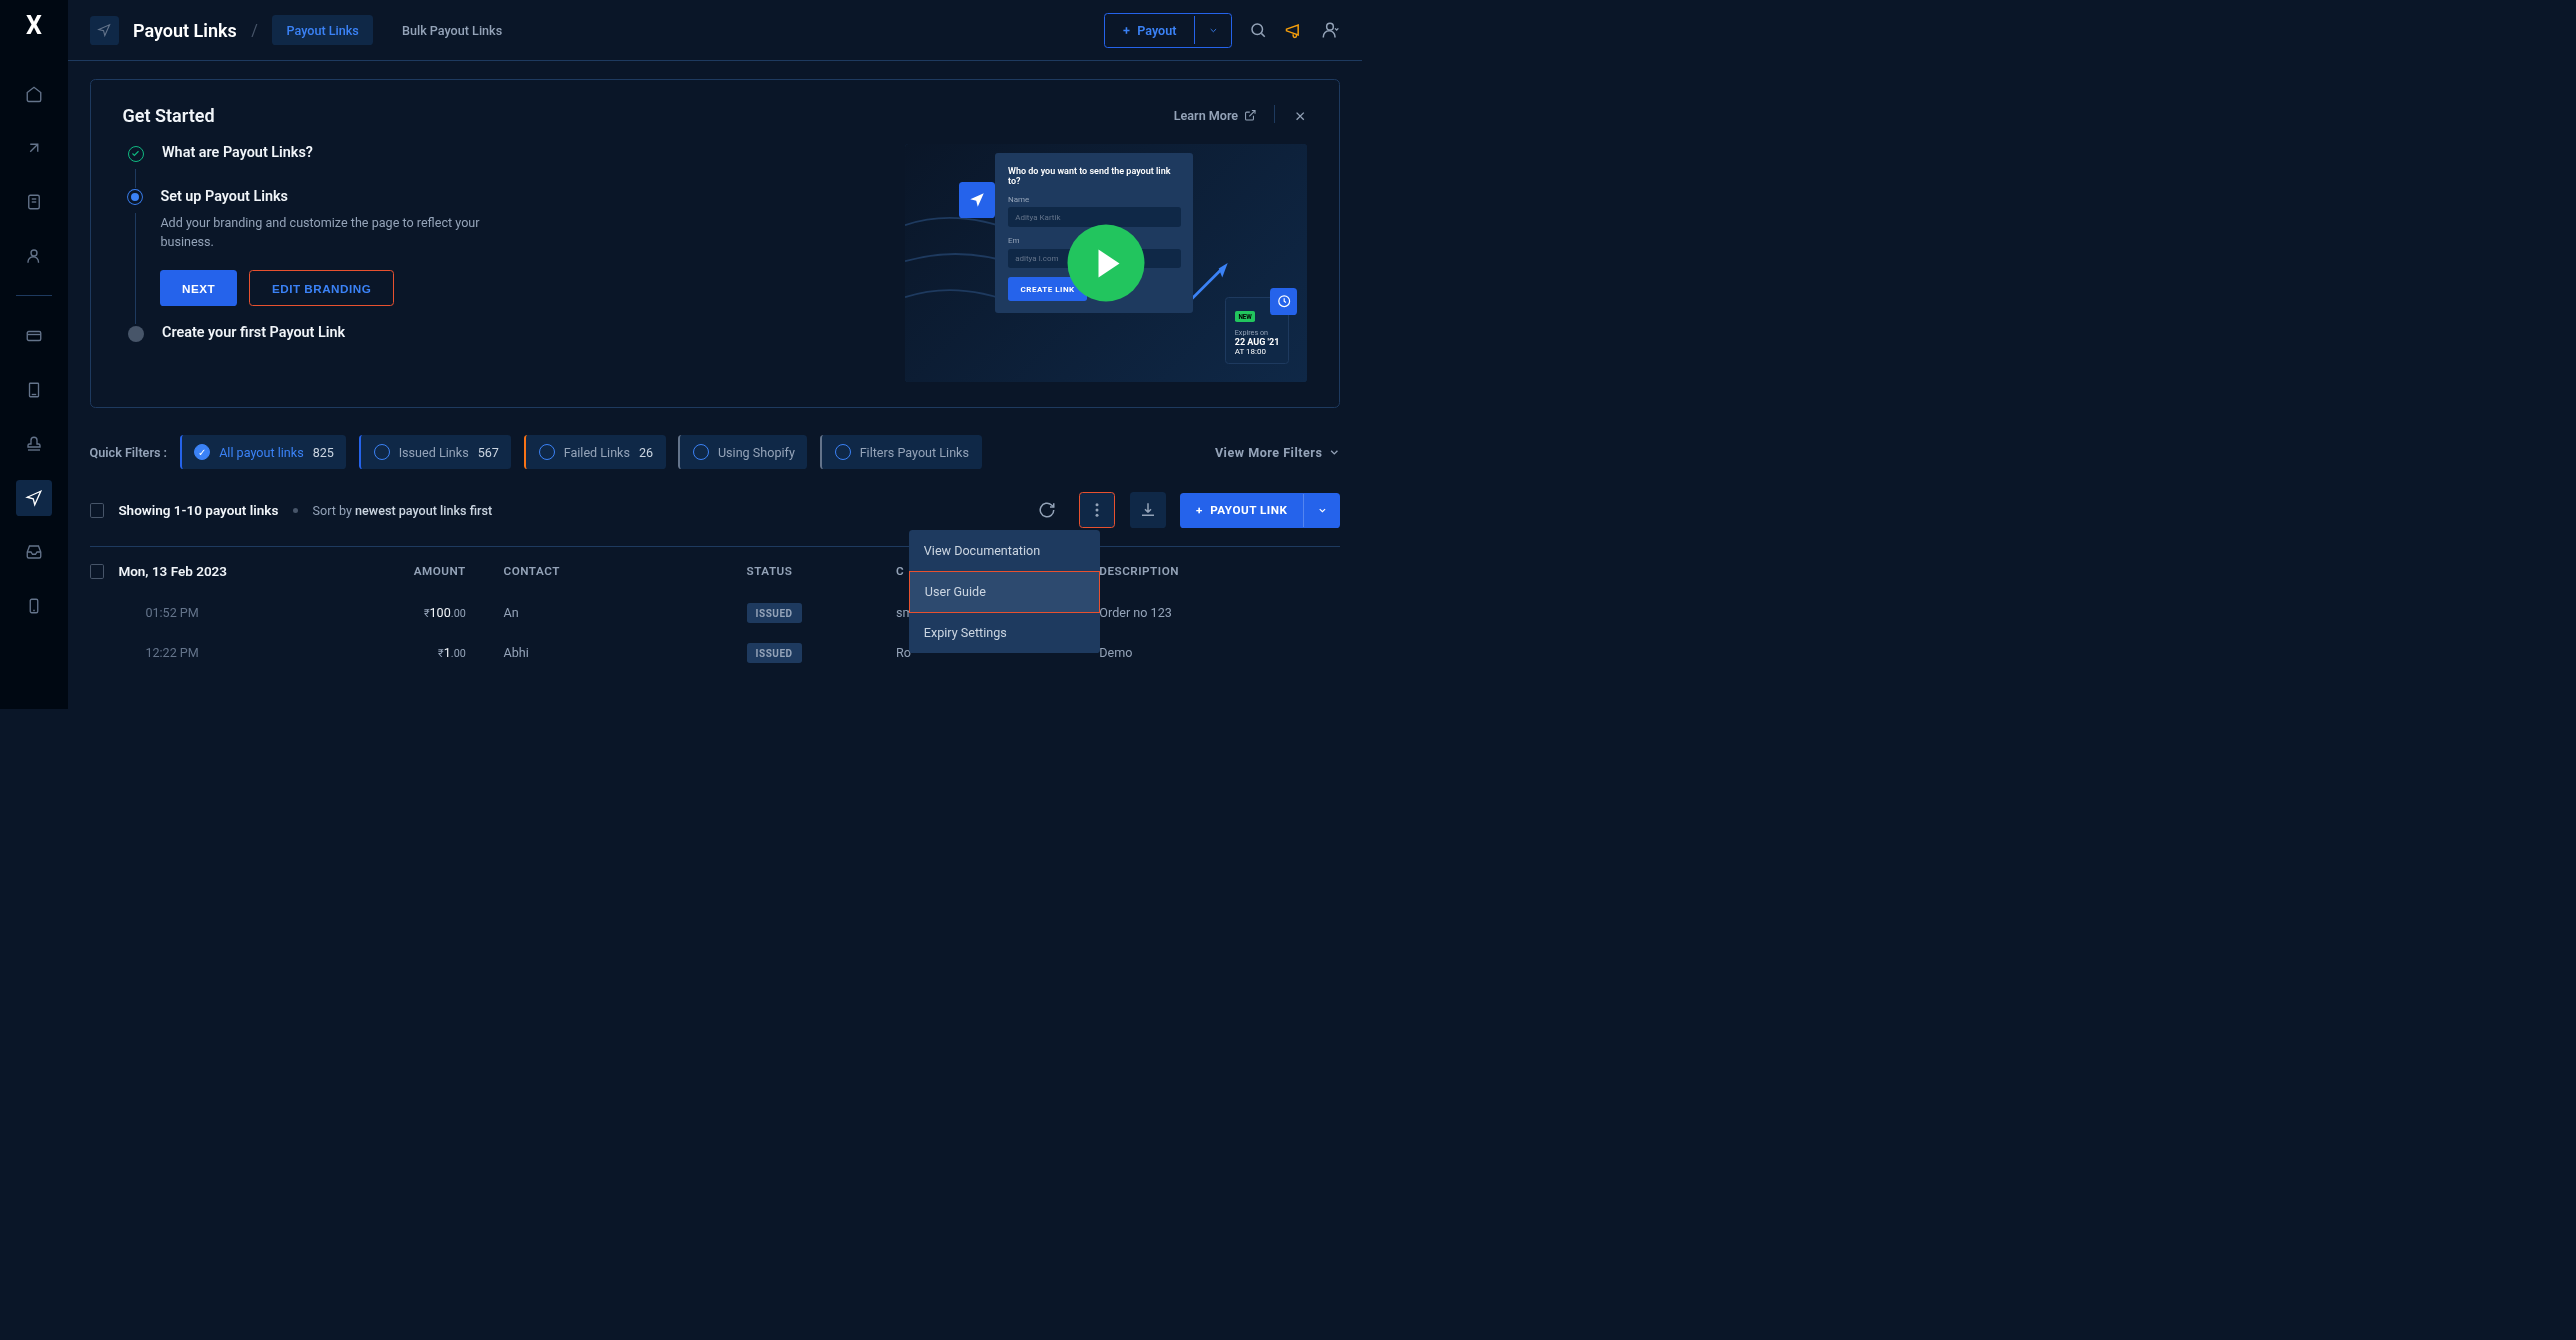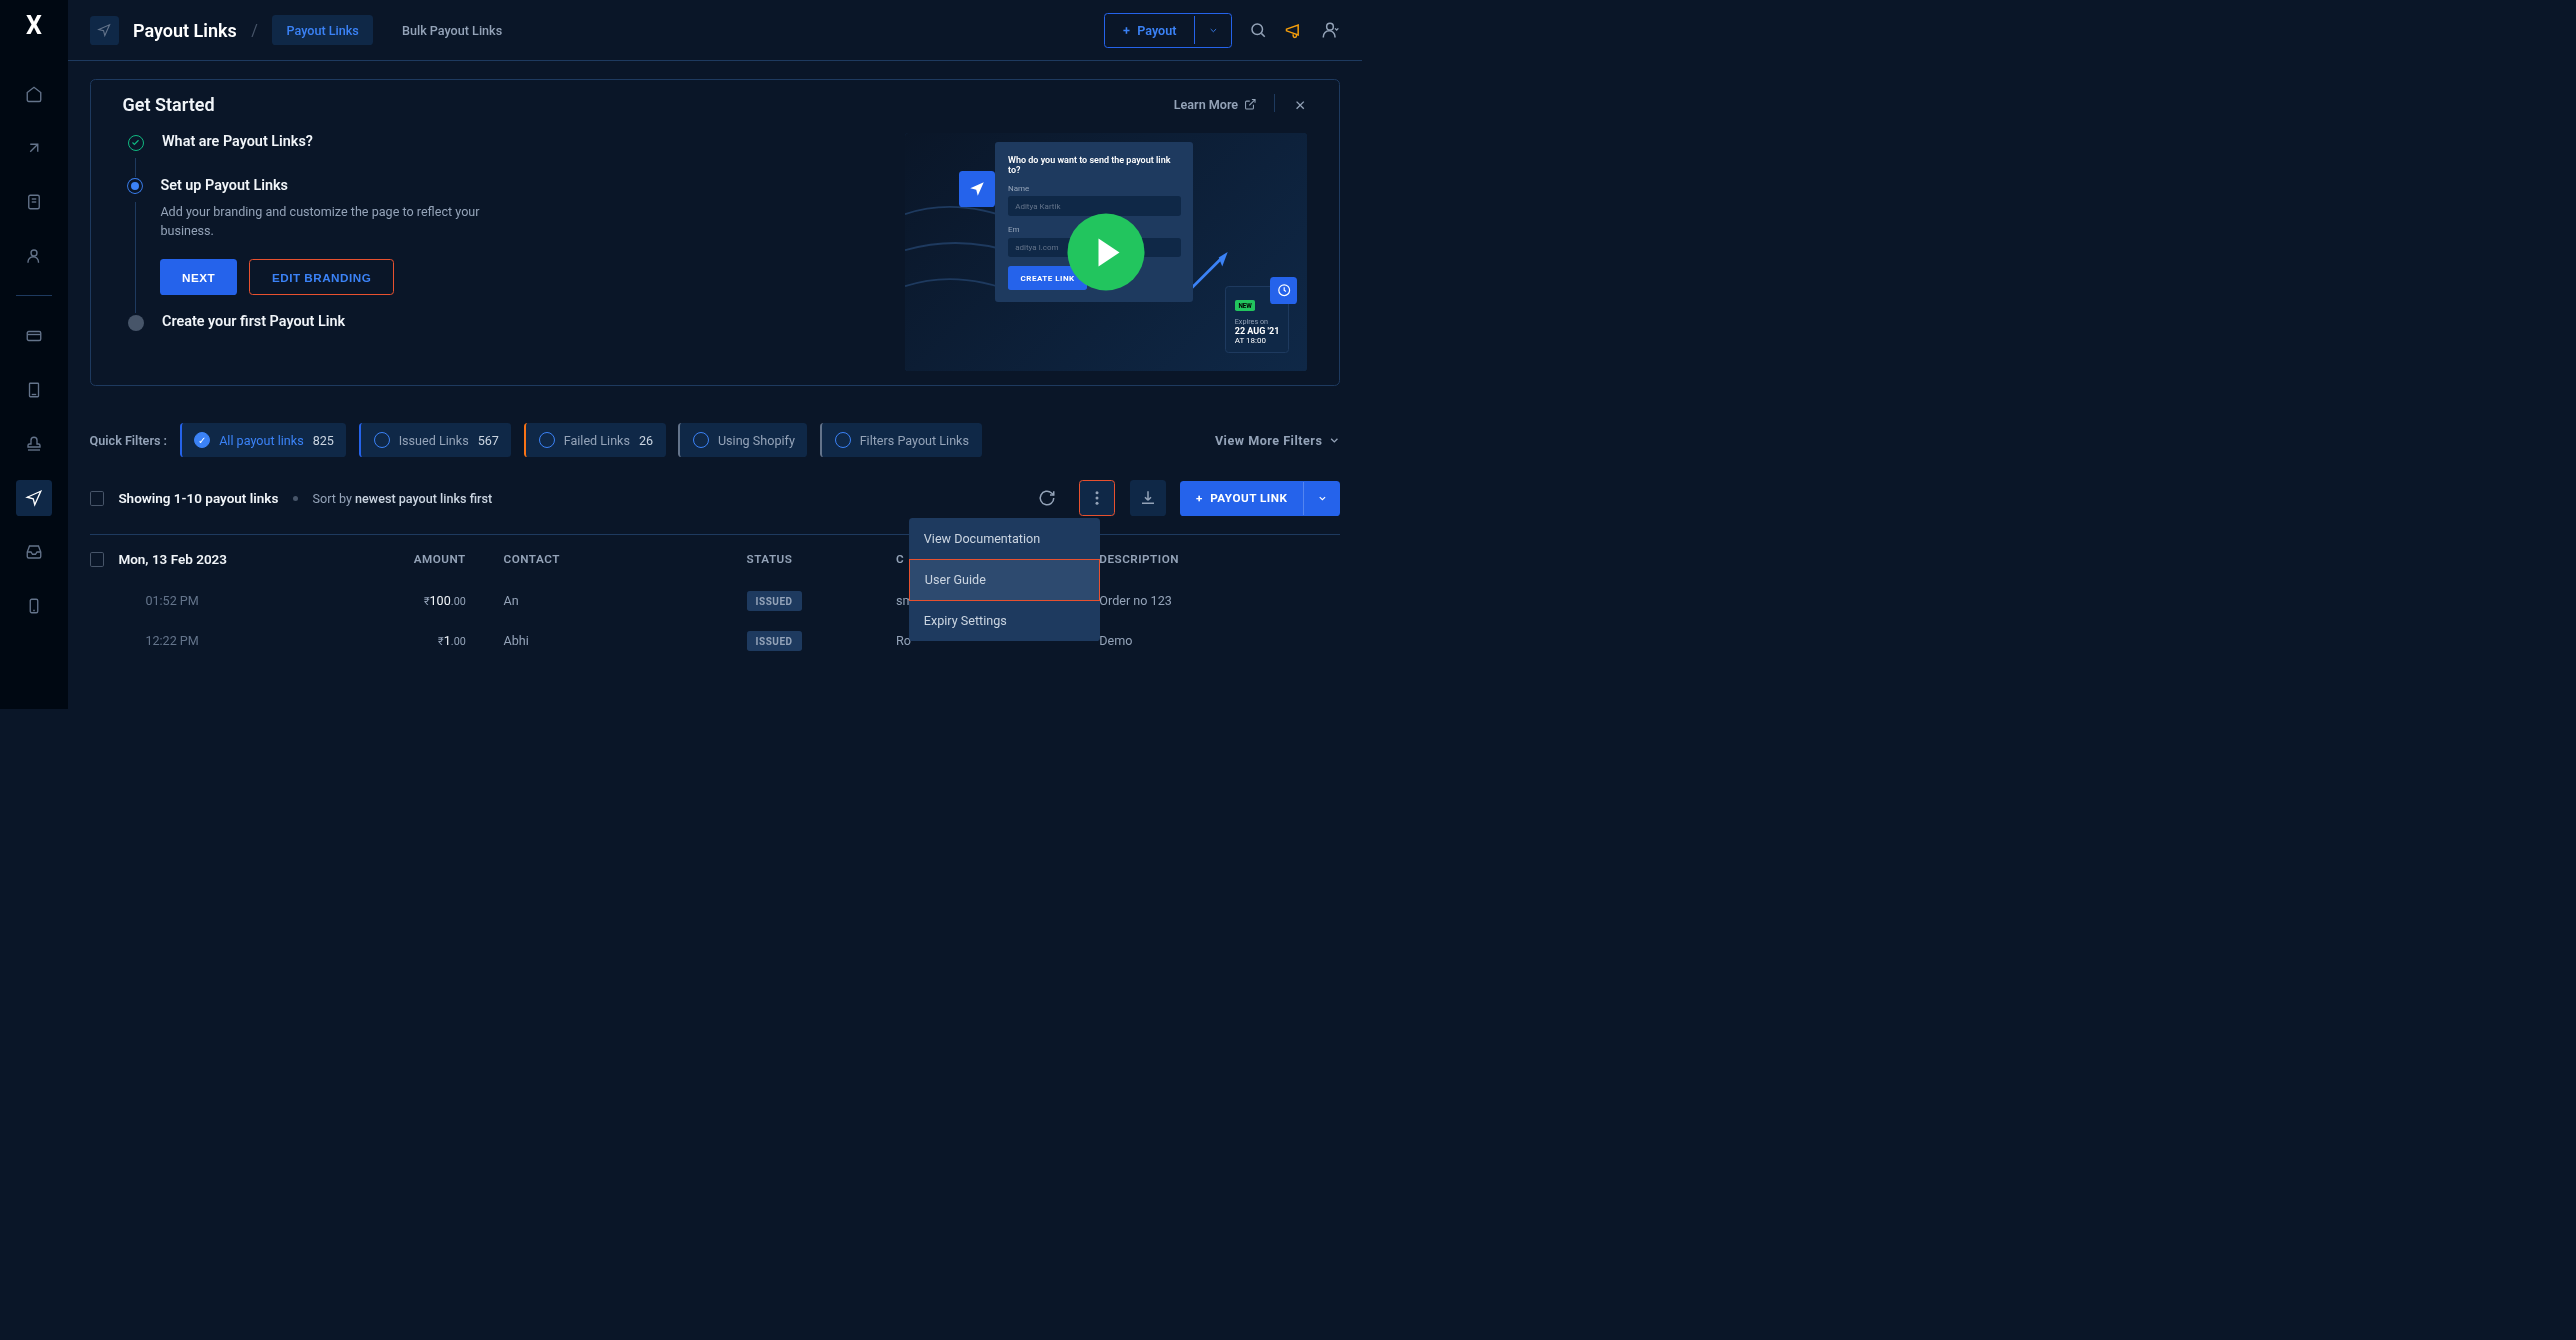--- a/index.html
+++ b/index.html
@@ -101,22 +101,22 @@
   height: 21.6px;
   color: #94a3b8;
   display: flex;
   align-items: center;
   justify-content: center;
 }
 .content { padding: 18px 21.6px; overflow-y: auto; flex: 1; }
 .card {
   border: 0.9px solid #1e3a5f;
   border-radius: 5.4px;
-  padding: 14px 32px;
-  margin-bottom: 37px;
+  padding: 25px 32px;
+  margin-bottom: 27px;
 }
 .card-header {
   display: flex;
   justify-content: space-between;
   align-items: flex-start;
   margin-bottom: 18px;
 }
 .card-title { font-size: 18px; font-weight: 600; color: #f1f5f9; }
 .card-actions { display: flex; align-items: flex-end; gap: 18px; }
 .learn-more { color: #94a3b8; font-size: 12.6px; font-weight: 600; display: flex; align-items: center; gap: 5.4px; }

